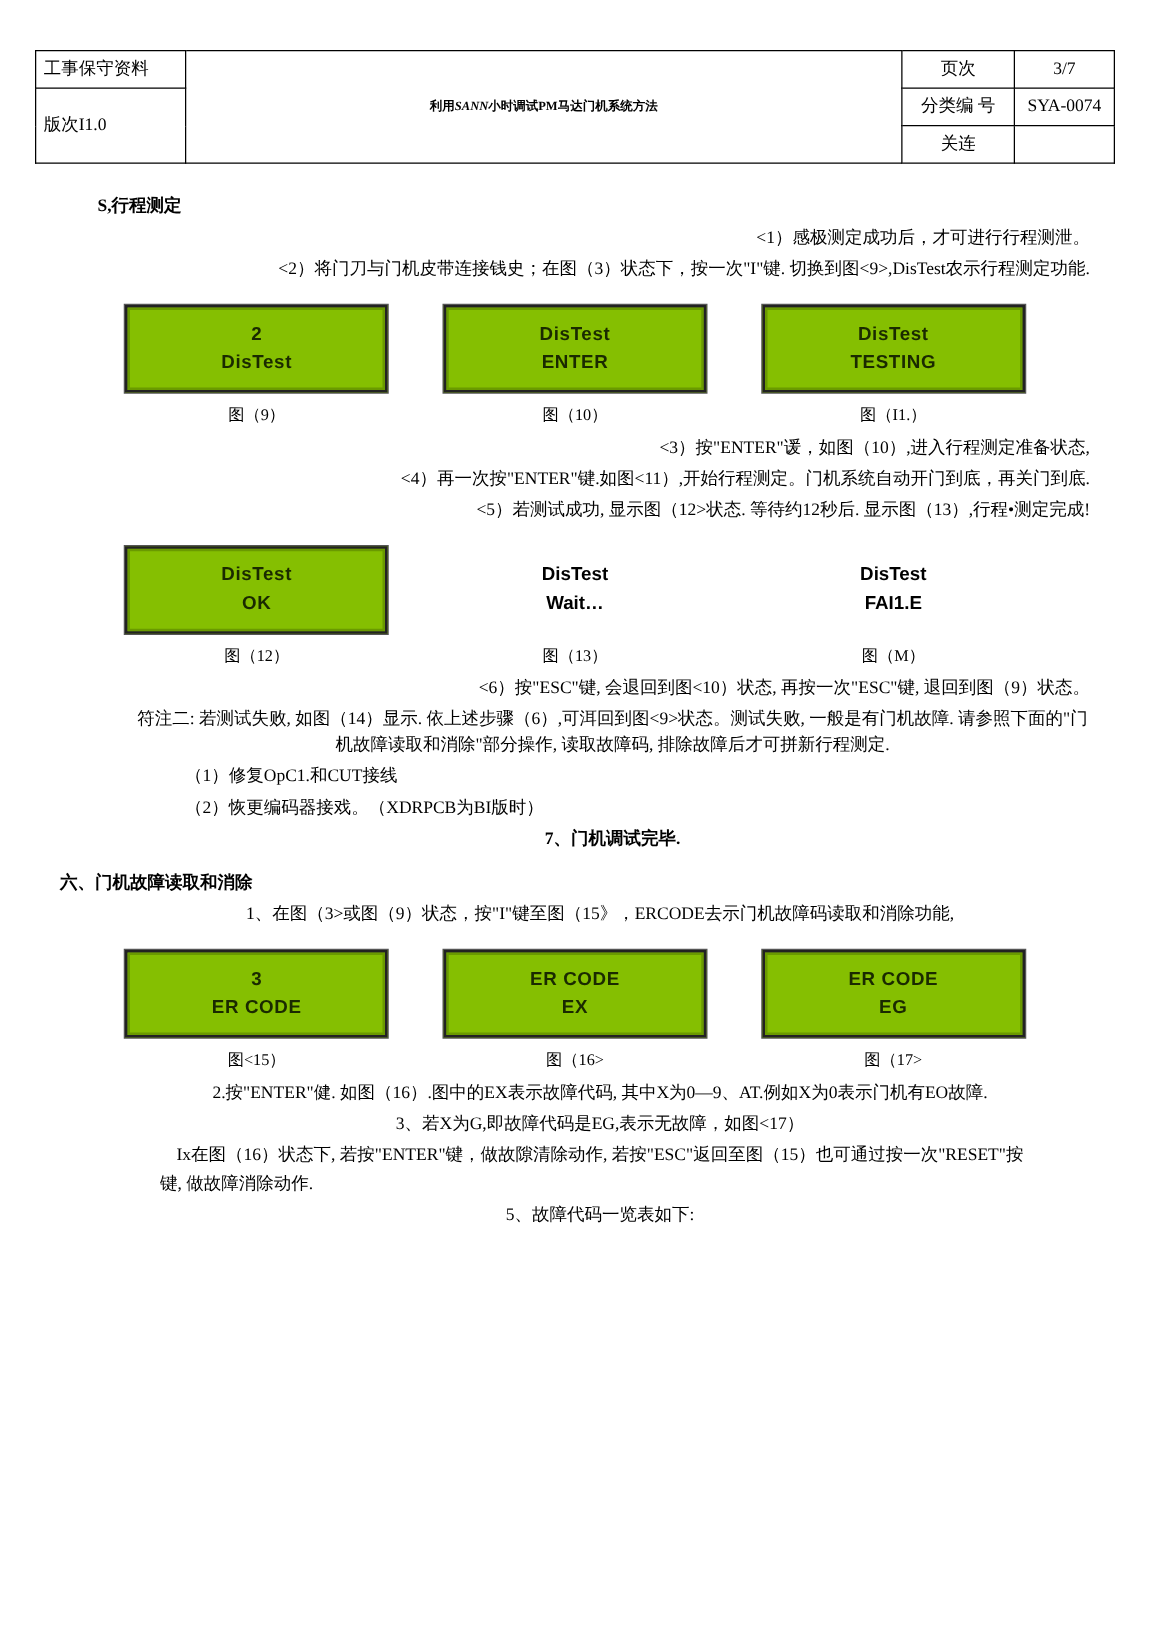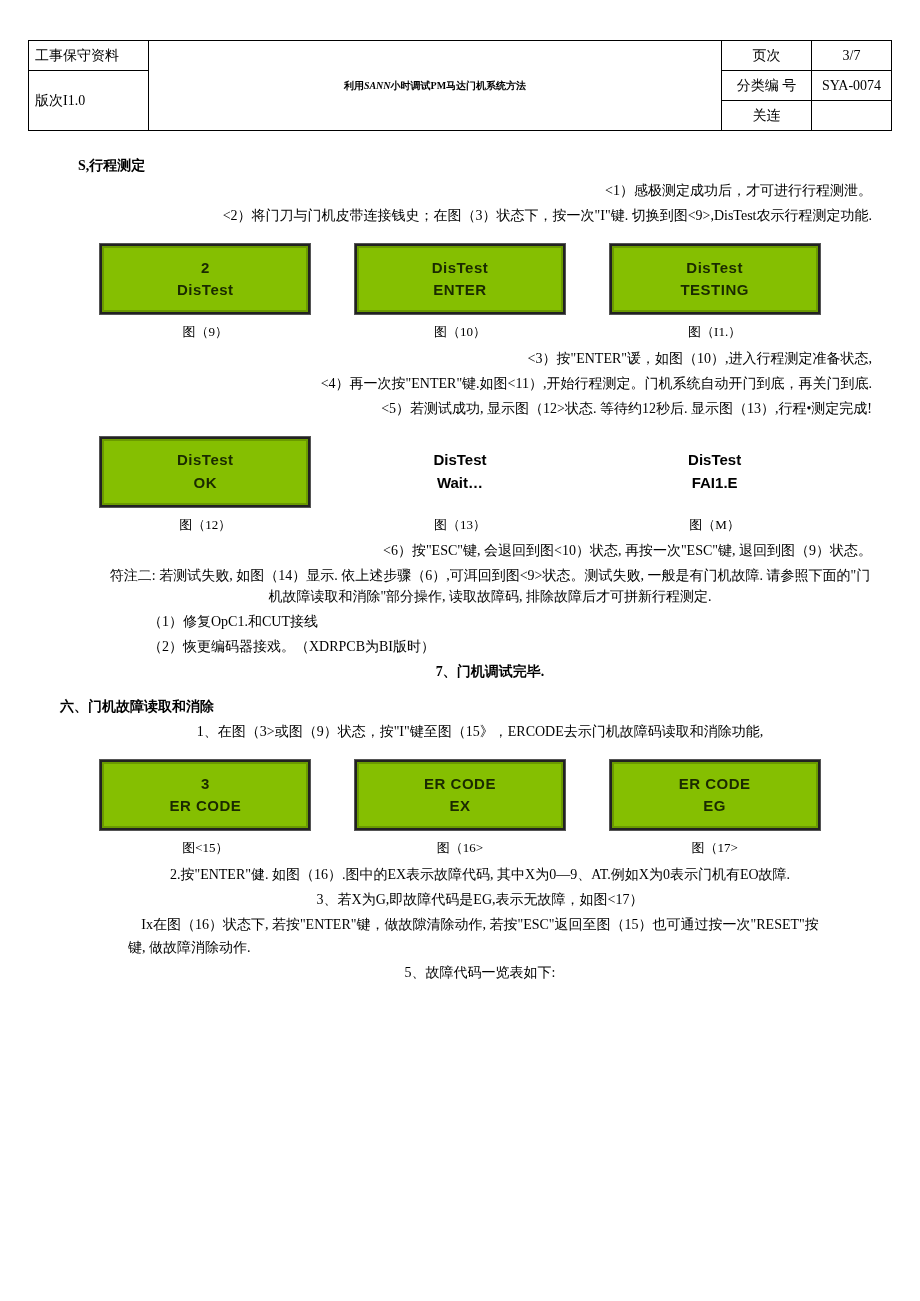--- a/index.html
+++ b/index.html
@@ -31,21 +31,21 @@
     vertical-align: middle;
   }
   .header-table .right-label { text-align: center; width: 90px; }
   .header-table .right-val { text-align: center; width: 80px; }
   .header-table .left-col { width: 120px; }
   .ital { font-style: italic; }
   .content { padding: 0 20px 0 20px; }
   .l1 { margin-left: 30px; margin-top: 4px; font-weight: bold; }
   .l2 { margin-left: 48px; margin-top: 4px; text-align: right; }
   .l2b { margin-left: 100px; margin-top: 4px; }
-  .l0 { margin-left: 12px; margin-top: 14px; font-weight: bold; }
+  .l0 { margin-left: 0; margin-top: 14px; font-weight: bold; }
   .lt { margin-left: 30px; margin-top: 4px; text-align: center; }
   .lt2 { margin-left: 80px; margin-top: 2px; }
   .lcd-row {
     display: flex;
     justify-content: space-around;
     margin: 18px 40px 6px 40px;
     gap: 20px;
   }
   .lcd-col { display: flex; flex-direction: column; align-items: center; }
   .lcd {

